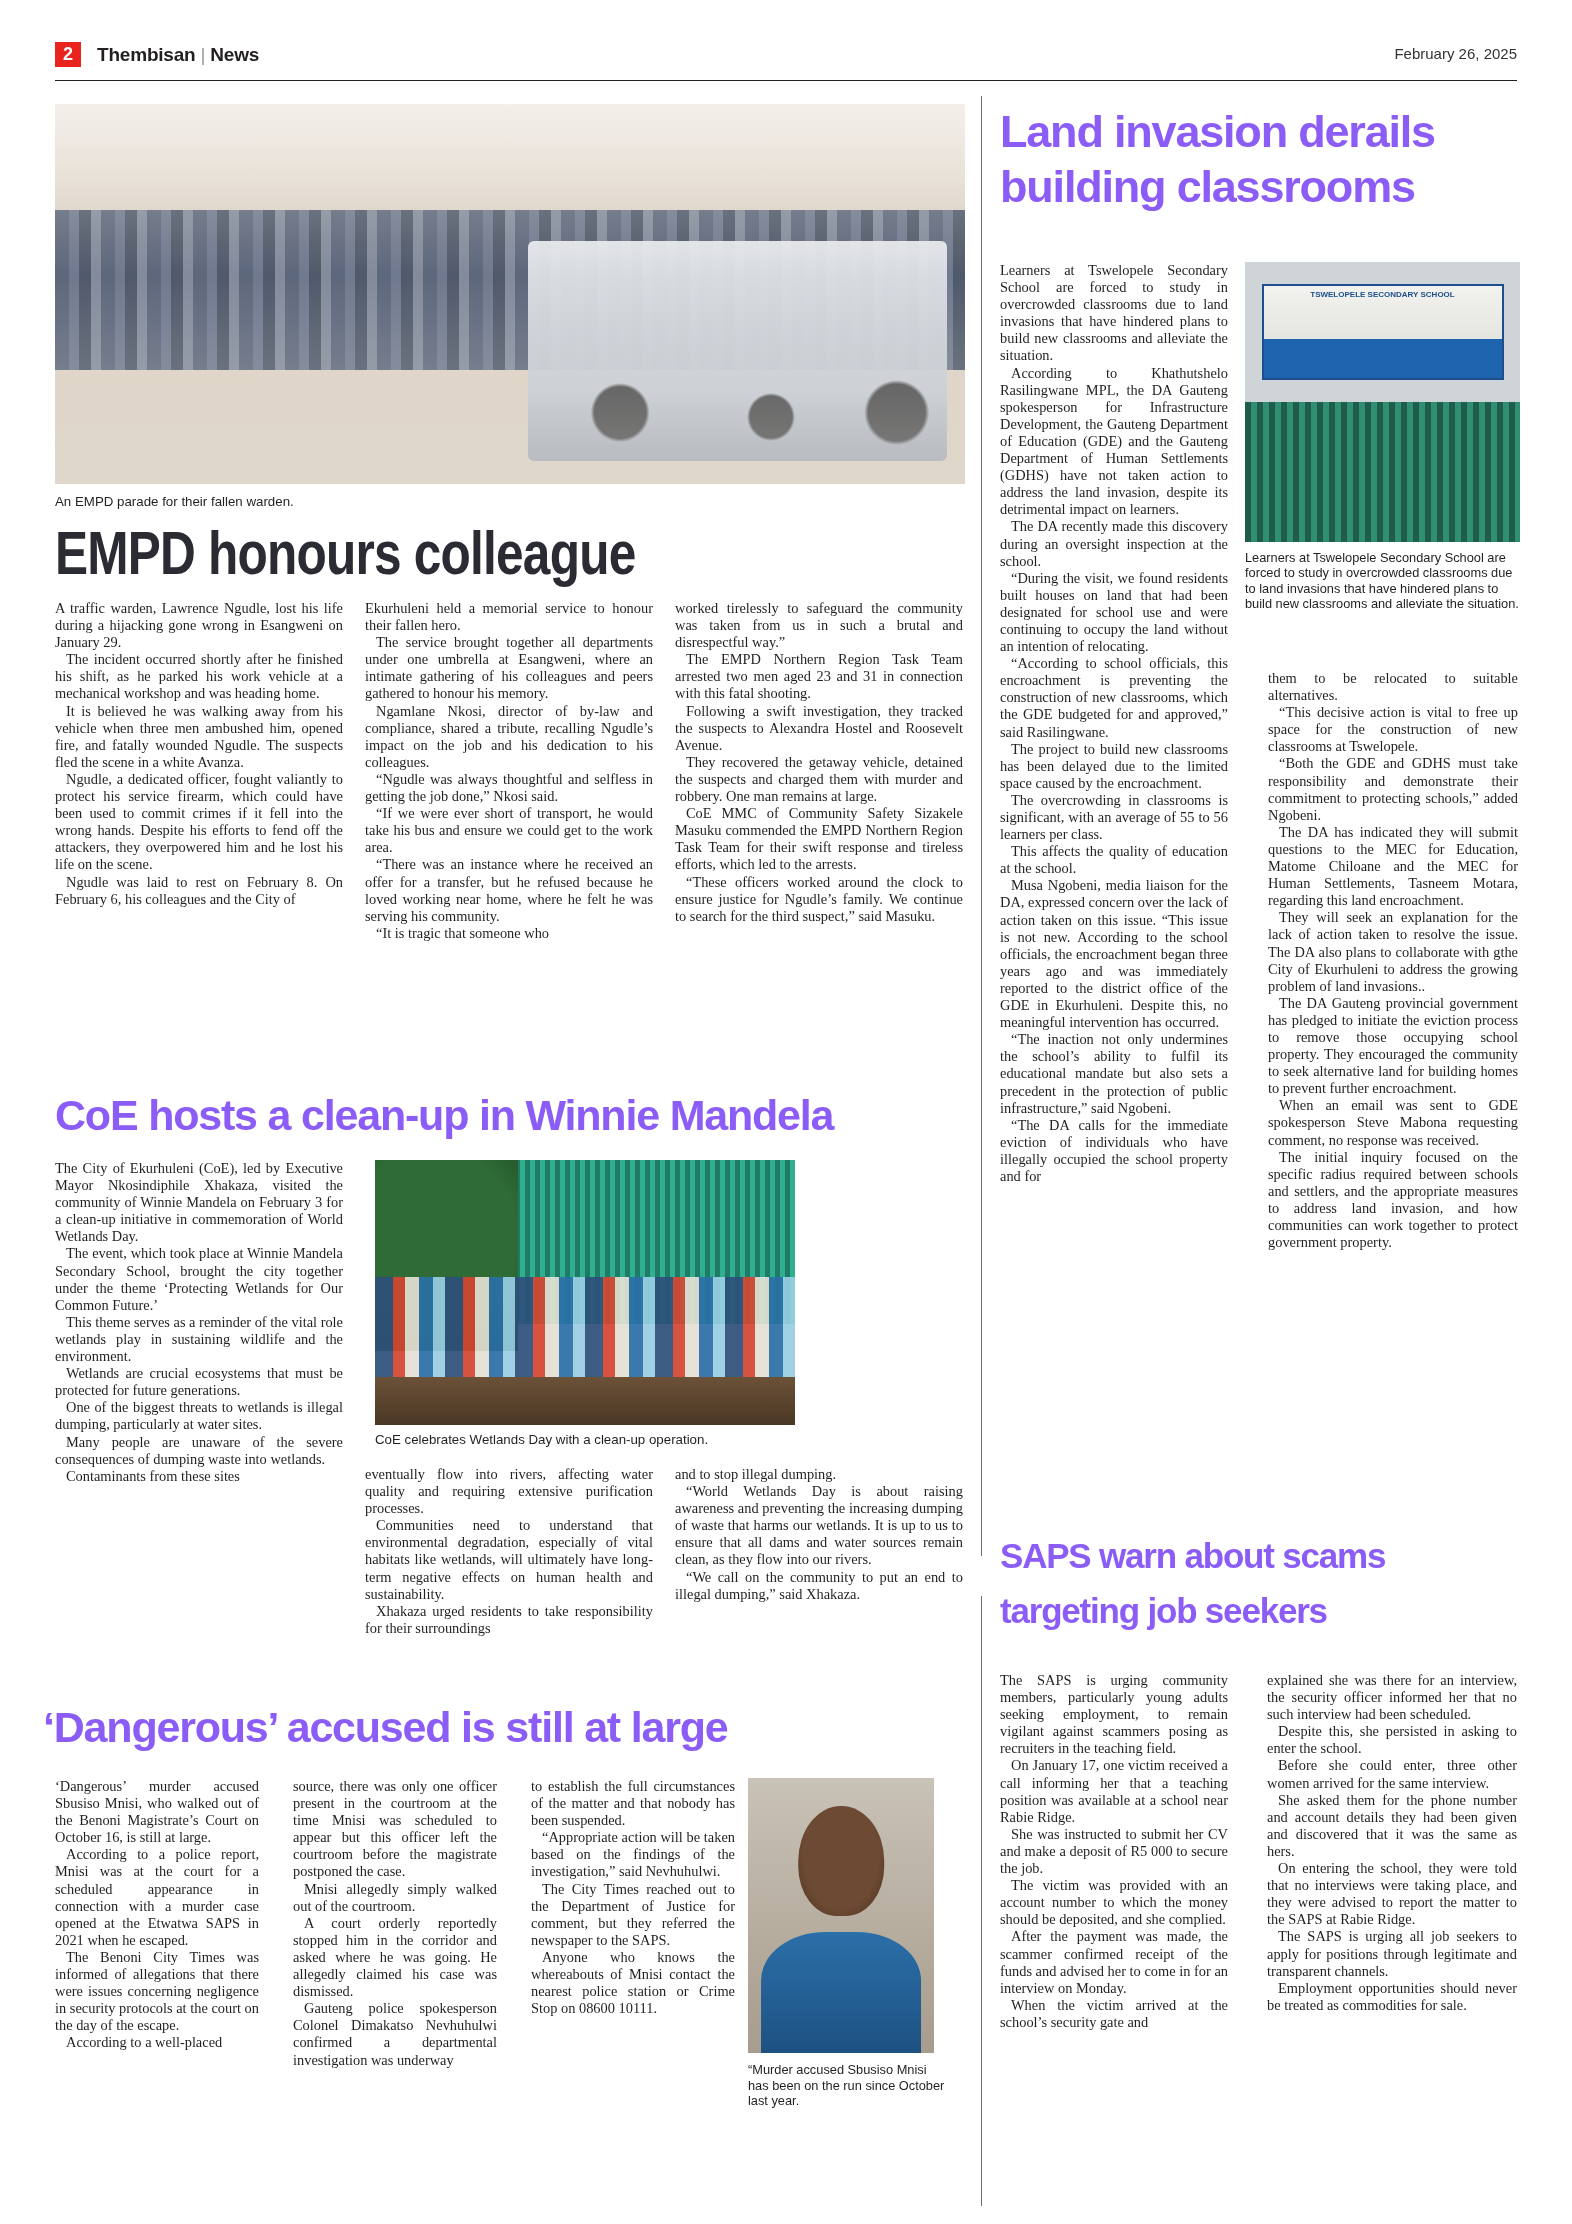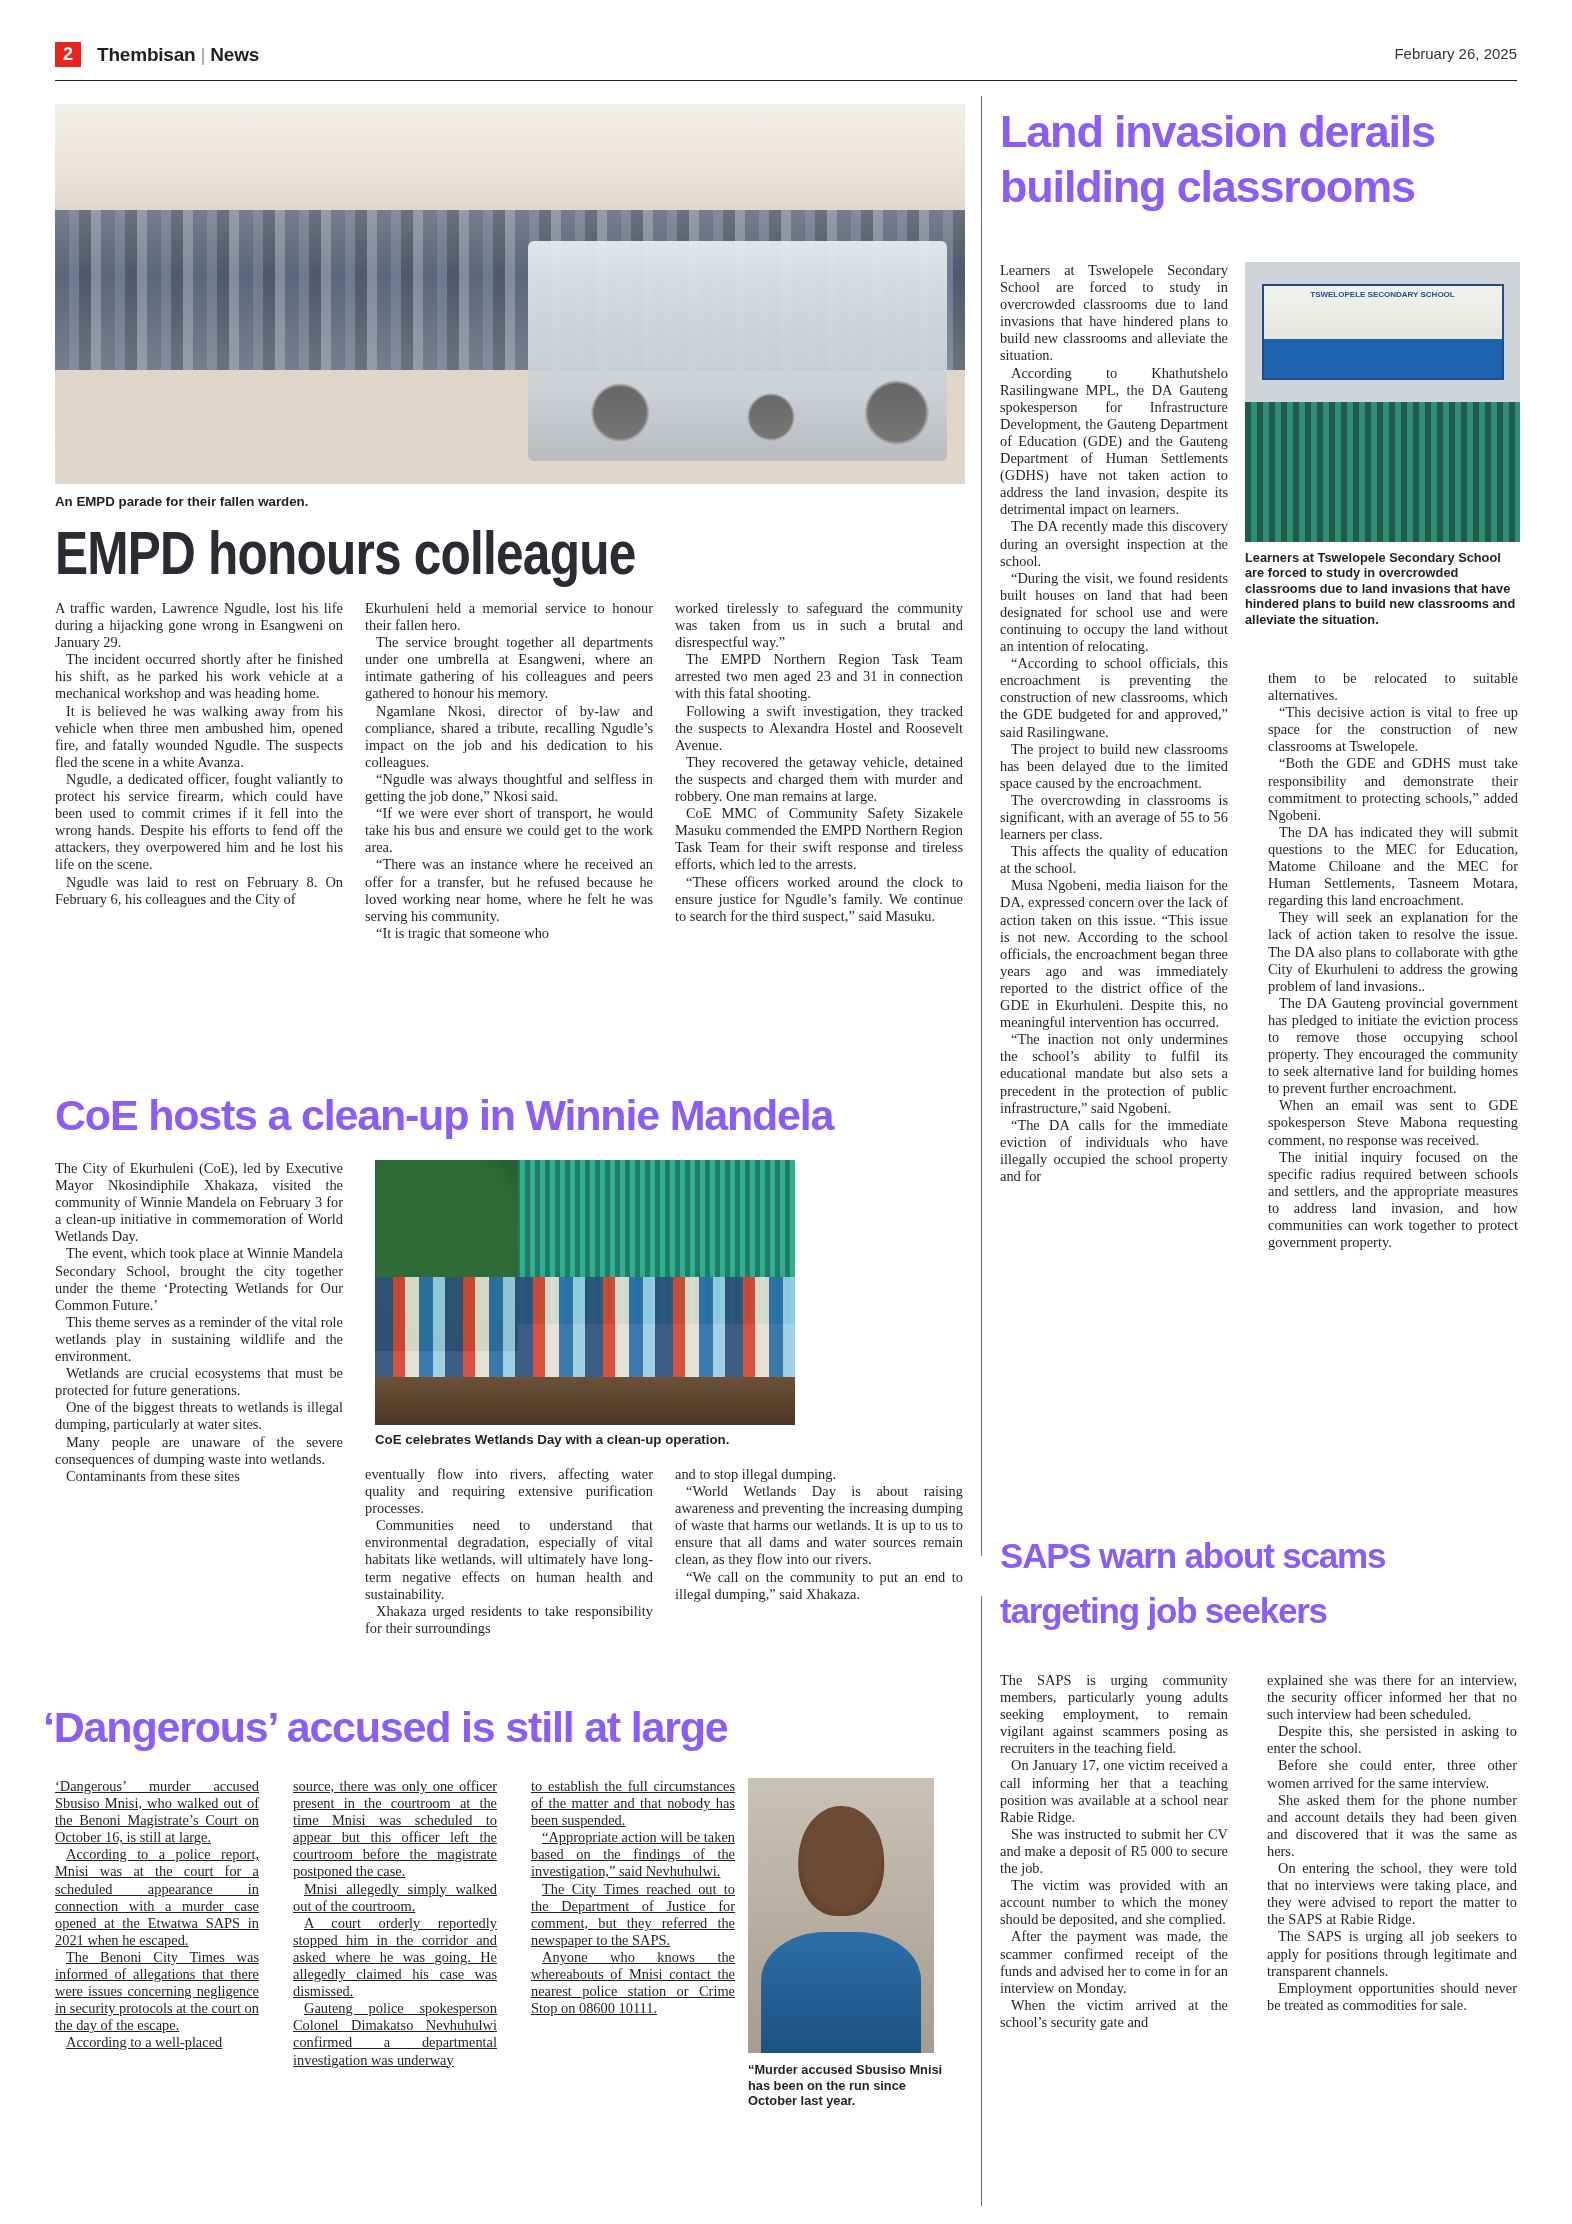--- a/index.html
+++ b/index.html
@@ -46,21 +46,21 @@
     font-family:"Liberation Serif", serif;
     font-size:14.4px; line-height:17.1px;
     text-align:justify; color:#231f20;
     hyphens:auto;
   }
   .bodytext p { margin:0; text-indent:11px; }
   .bodytext p.noindent { text-indent:0; }
 
   .caption {
     font-family:"Liberation Sans", sans-serif;
-    font-size:13.3px; line-height:16px; color:#231f20;font-weight:bold;
+    font-size:13.3px; line-height:16px; color:#231f20;
   }
 
   
   .hl-slab {
     font-family:"Liberation Sans", sans-serif;
     font-weight:bold; color:#2b2b33;
     transform:scaleX(0.80); transform-origin:left top;
     letter-spacing:-1px;
   }
   .hl-light {
@@ -252,21 +252,21 @@
 
   <div class="hl-light" style="position:absolute; left:43px; top:1702px; width:930px; font-size:43px; line-height:50px;">‘Dangerous’ accused is still at large</div>
 
   <div class="photo photo-portrait" style="left:748px; top:1778px; width:186px; height:275px;">
     <div class="bg"></div>
       <div class="head"></div>
       <div class="torso"></div>
   </div>
   <div class="caption" style="position:absolute; left:748px; top:2062px; width:200px; font-size:12.8px; line-height:15.5px;">“Murder accused Sbusiso Mnisi has been on the run since October last year.</div>
 
-  <div style="position:absolute; left:55px; top:1778px; width:680px; display:flex; gap:34px;text-decoration:underline;">
+  <div style="position:absolute; left:55px; top:1778px; width:680px; display:flex; gap:34px;">
     <div class="bodytext" style="width:212px;">
       <p class="noindent">‘Dangerous’ murder accused Sbusiso Mnisi, who walked out of the Benoni Magistrate’s Court on October 16, is still at large.</p>
       <p>According to a police report, Mnisi was at the court for a scheduled appearance in connection with a murder case opened at the Etwatwa SAPS in 2021 when he escaped.</p>
       <p>The Benoni City Times was informed of allegations that there were issues concerning negligence in security protocols at the court on the day of the escape.</p>
       <p>According to a well-placed</p>
     </div>
     <div class="bodytext" style="width:212px;">
       <p class="noindent">source, there was only one officer present in the courtroom at the time Mnisi was scheduled to appear but this officer left the courtroom before the magistrate postponed the case.</p>
       <p>Mnisi allegedly simply walked out of the courtroom.</p>
       <p>A court orderly reportedly stopped him in the corridor and asked where he was going. He allegedly claimed his case was dismissed.</p>

